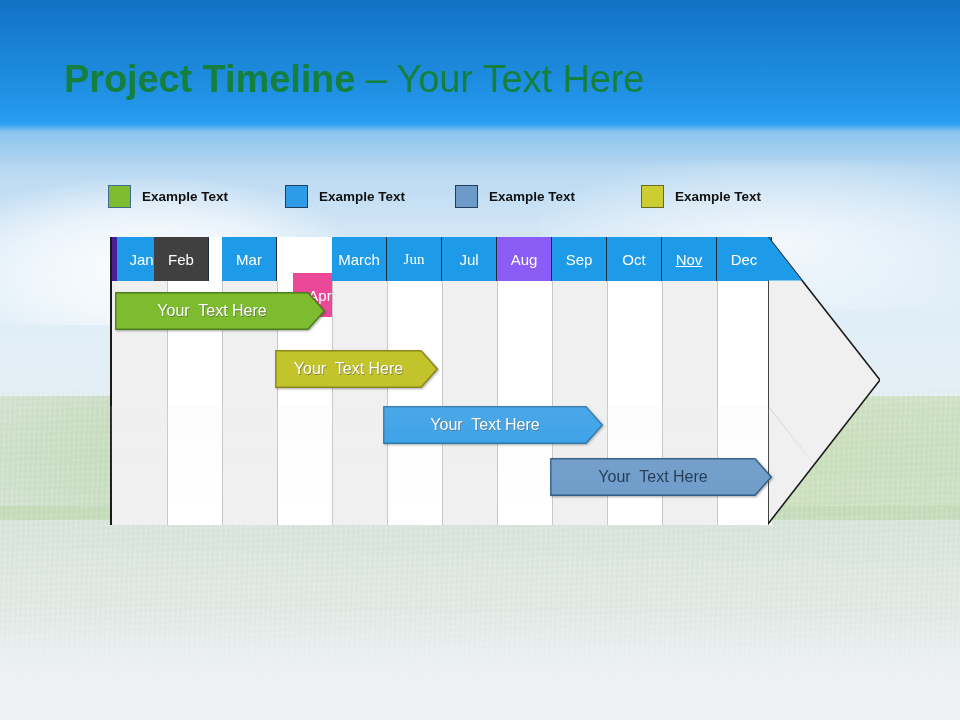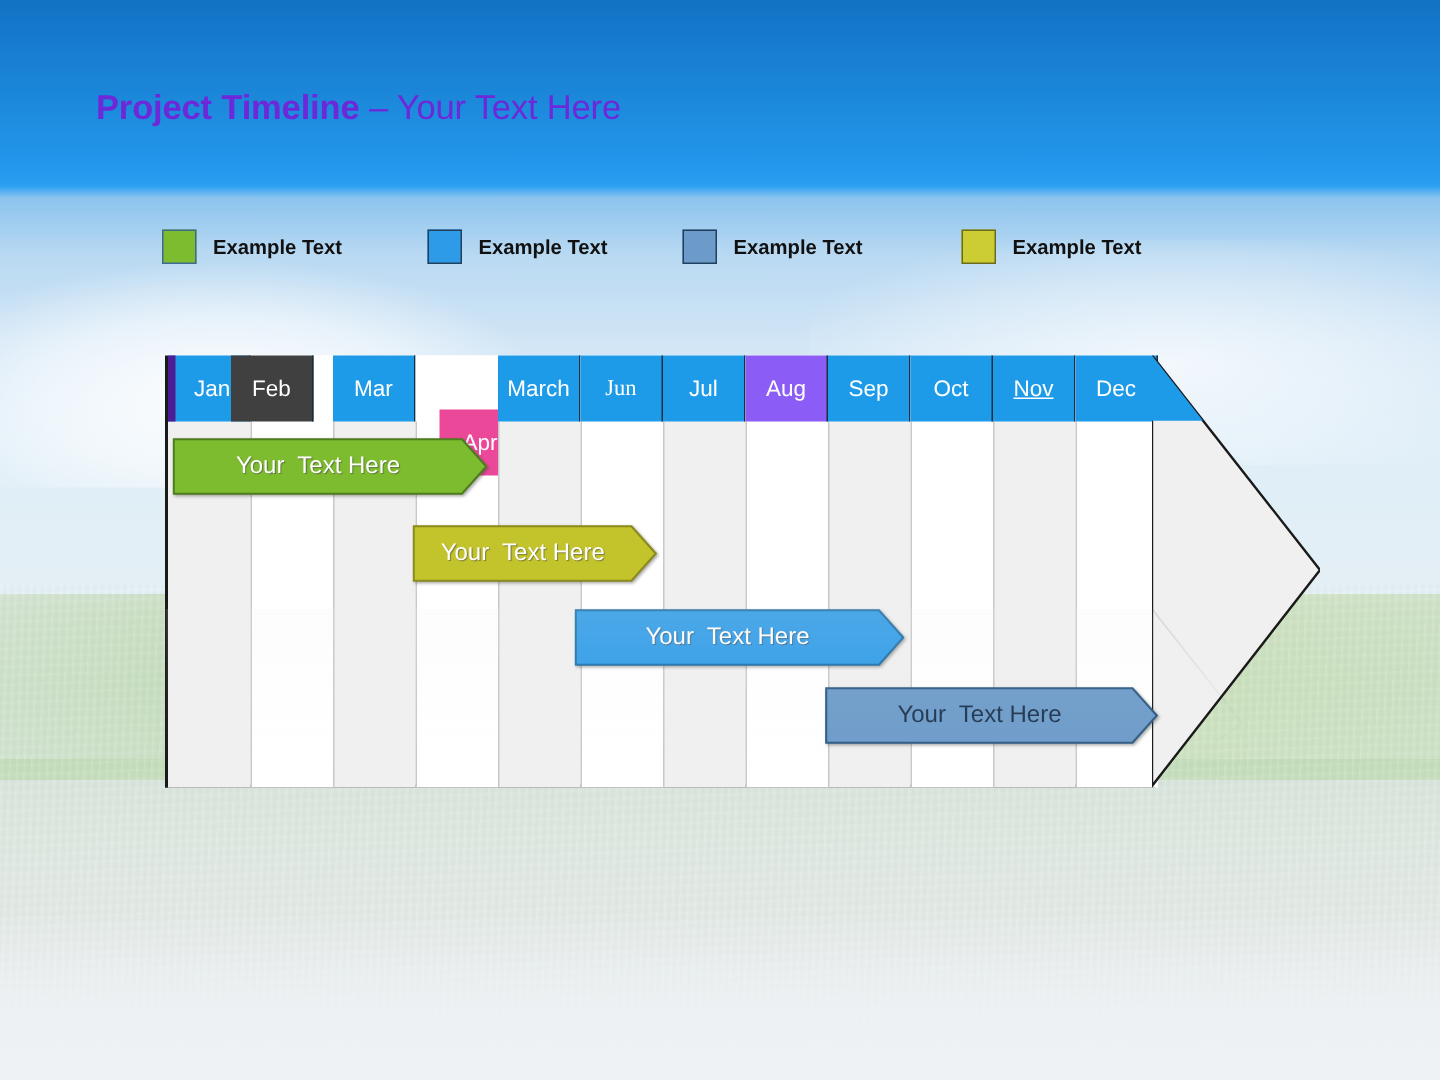--- a/index.html
+++ b/index.html
@@ -102,32 +102,32 @@
     opacity: 0.30;
     background-image:
       repeating-linear-gradient(92deg, rgba(255,255,255,0.45) 0px, rgba(255,255,255,0) 2px, rgba(150,170,150,0.12) 3px, rgba(255,255,255,0) 5px),
       repeating-linear-gradient(178deg, rgba(255,255,255,0.30) 0px, rgba(255,255,255,0) 2px, rgba(160,175,160,0.10) 4px, rgba(255,255,255,0) 6px);
   }
 
   
   #title {
     position: absolute;
     left: 64px; top: 58px;
-    font-size: 23px;
-    color: #6d28d9;
+    font-size: 38px;
+    color: #15803d;
     white-space: nowrap;
     letter-spacing: -0.1px;
   }
   #title .t-bold { font-weight: bold; }
   #title .t-light { font-weight: normal; }
 
   
   #legend {
     position: absolute;
-    left: 108px; top: 148px;
+    left: 108px; top: 180px;
     width: 720px; height: 32px; text-align: right;
   }
   .legend-item {
     position: absolute;
     top: 0;
     height: 32px;
     display: flex;
     align-items: center;
   }
   .legend-swatch {

